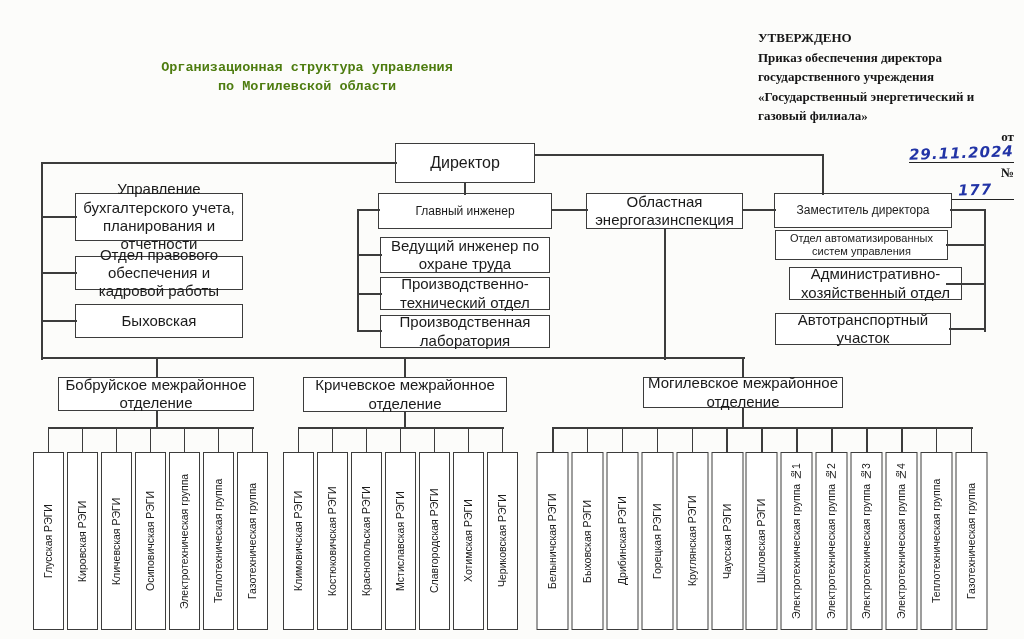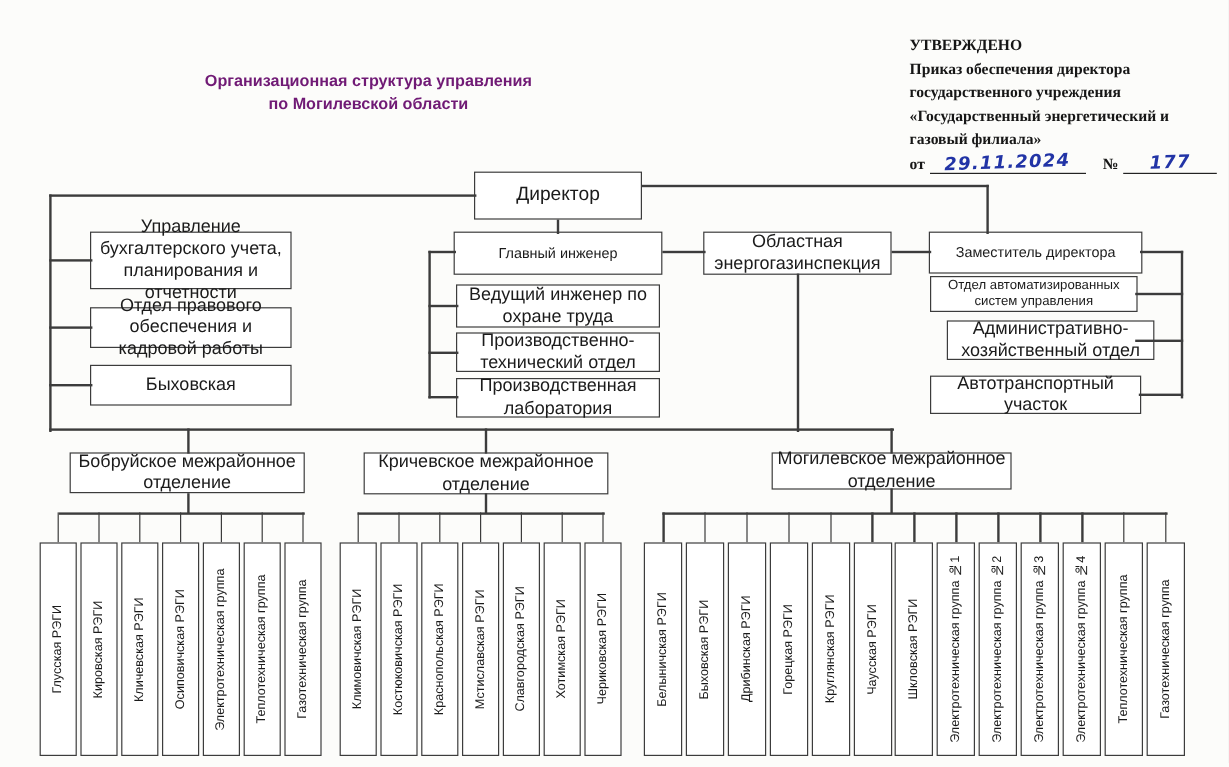--- a/index.html
+++ b/index.html
@@ -3,29 +3,29 @@
 <meta charset="utf-8">
 <style>
   html,body{margin:0;padding:0;background:#e8e8e8;}
   .page{
     position:relative;width:1024px;height:639px;background:#fcfcfa;
     overflow:hidden;font-family:"Liberation Sans",sans-serif;
   }
   
   .doc-title{
     position:absolute;left:57px;top:58px;width:500px;text-align:center;
-    font-family:Liberation Sans, sans-serif;font-size:13.5px;line-height:19px;
-    color:#701a75;font-weight:600;
+    font-family:Liberation Mono, monospace;font-size:13.5px;line-height:19px;
+    color:#4d7c0f;font-weight:600;
   }
   .approval{
     position:absolute;left:758px;top:28px;width:256px;
     font-family:"Liberation Serif",serif;font-size:13px;line-height:19.5px;
     color:#161616;font-weight:600;
   }
-  .approval-row{display:flex;align-items:center;margin-top:1px;}
+  .approval-row{display:flex;align-items:flex-end;margin-top:1px;flex-direction:column;}
   .u-line{border-bottom:1.2px solid #222;display:inline-flex;justify-content:center;}
   .u-date{flex:1;margin-left:4px;}
   .u-num{width:78px;margin-left:4px;}
   .hand{
     font-family:"DejaVu Sans",sans-serif;font-style:italic;
     color:#2234a6;font-size:15px;letter-spacing:1px;
     transform:rotate(-2deg);line-height:15px;padding-bottom:1px;
   }
   .num-label{margin-left:14px;}
   

